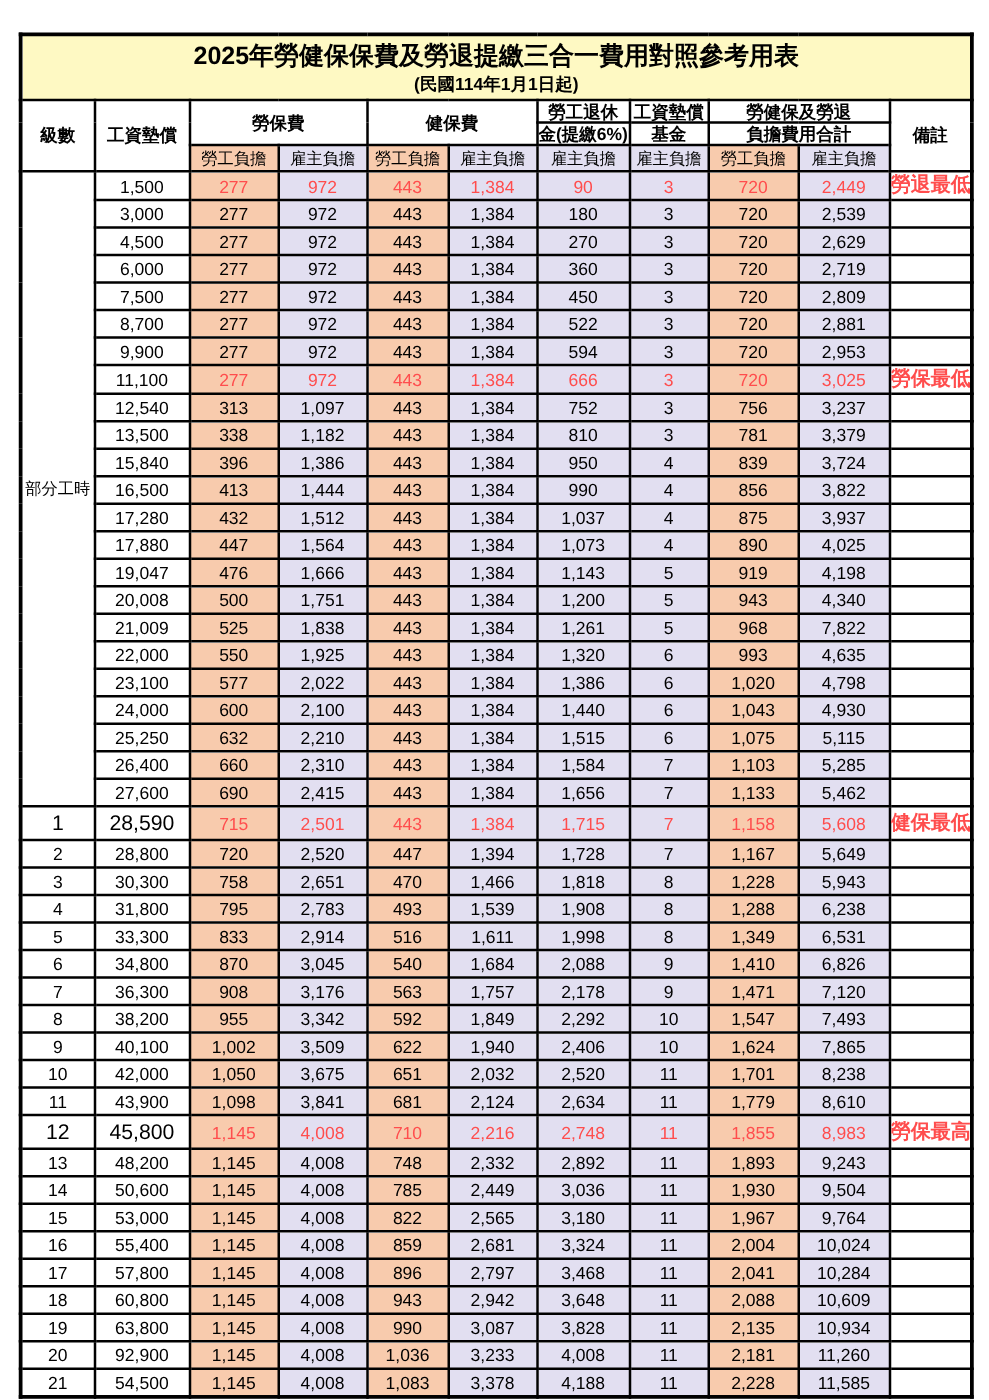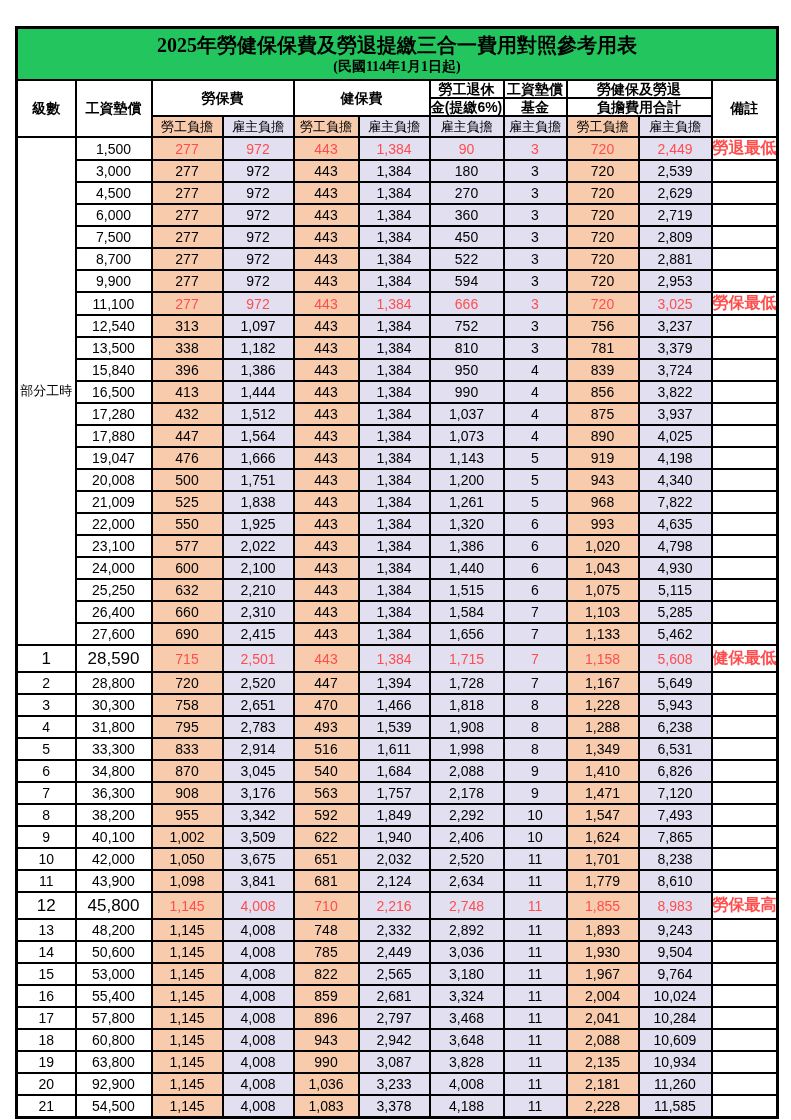--- a/index.html
+++ b/index.html
@@ -2,21 +2,21 @@
 <html><head>
 <meta charset="utf-8">
 <style>
   html,body { margin:0; padding:0; background:#ffffff; }
   .page { width:791px; box-sizing:border-box; padding:26px 15px 10px 15px;
           font-family:"Liberation Sans","DejaVu Sans",sans-serif; }
   table { width:761px; table-layout:fixed; border-collapse:collapse;
           border:3px solid #000; }
   th,td { border:2px solid #000; text-align:center; vertical-align:middle;
           padding:0; color:#000; overflow:hidden; white-space:nowrap; }
-  .title-cell { height:50px; background:#22c55e;font-family:Liberation Serif, serif; }
+  .title-cell { height:50px; background:#fef9c3; }
   .t1 { font-size:20px; font-weight:700; line-height:1.35; }
   .t2 { font-size:14px; font-weight:700; line-height:1.15; }
   tr.h1 th, tr.h2 th { font-size:14px; font-weight:700; height:16px; line-height:1.05; }
   tr.h3 th { font-size:13px; font-weight:400; height:19px; }
   td { font-size:14px; height:20px; }
   .o { background:#F8CBAD; }
   .p { background:#E2DFF1; }
   td.level, td.bracket, td.note-cell { background:#fff; }
   td.part { font-size:13px; }
   td.note-cell { font-size:16px; font-weight:700; color:#FF4D4D; }

